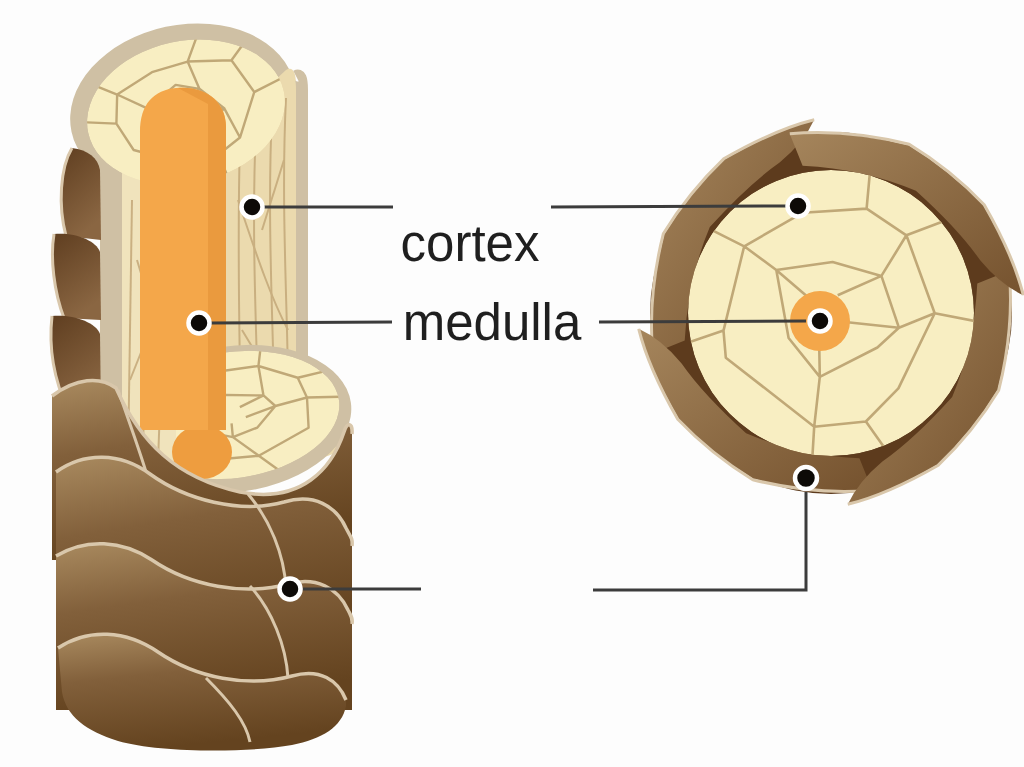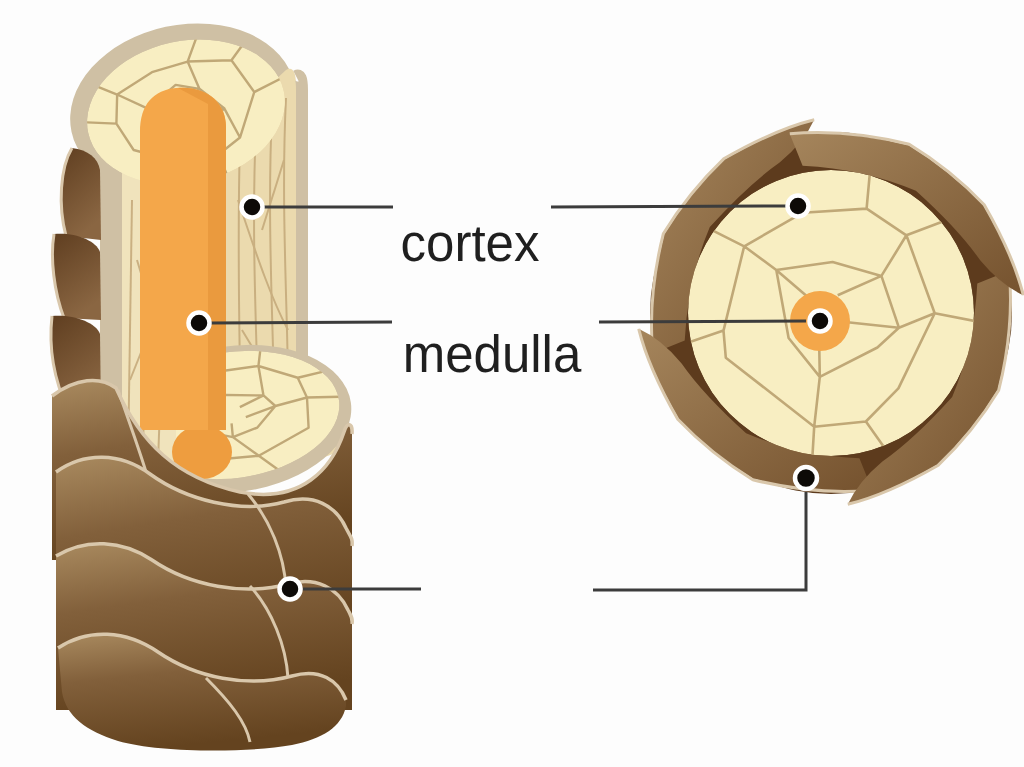--- a/index.html
+++ b/index.html
@@ -156,14 +156,14 @@
     <circle cx="252" cy="207" r="10.5" fill="#0d0a07"></circle>
     <circle cx="199" cy="323" r="10.5" fill="#0d0a07"></circle>
     <circle cx="290" cy="589" r="10.5" fill="#0d0a07"></circle>
     <circle cx="798" cy="206" r="10.5" fill="#0d0a07"></circle>
     <circle cx="820" cy="321" r="10.5" fill="#0d0a07"></circle>
     <circle cx="806" cy="478" r="11" fill="#0d0a07"></circle>
   </g>
 </svg>
 
 <div class="diagram-label" style="left:470px;top:207px;margin-top:36px;">cortex</div>
-<div class="diagram-label" style="left:492px;top:322px;margin-top:32px;">medulla</div>
+<div class="diagram-label" style="left:492px;top:322px;">medulla</div>
 </div>
 
 </body></html>

